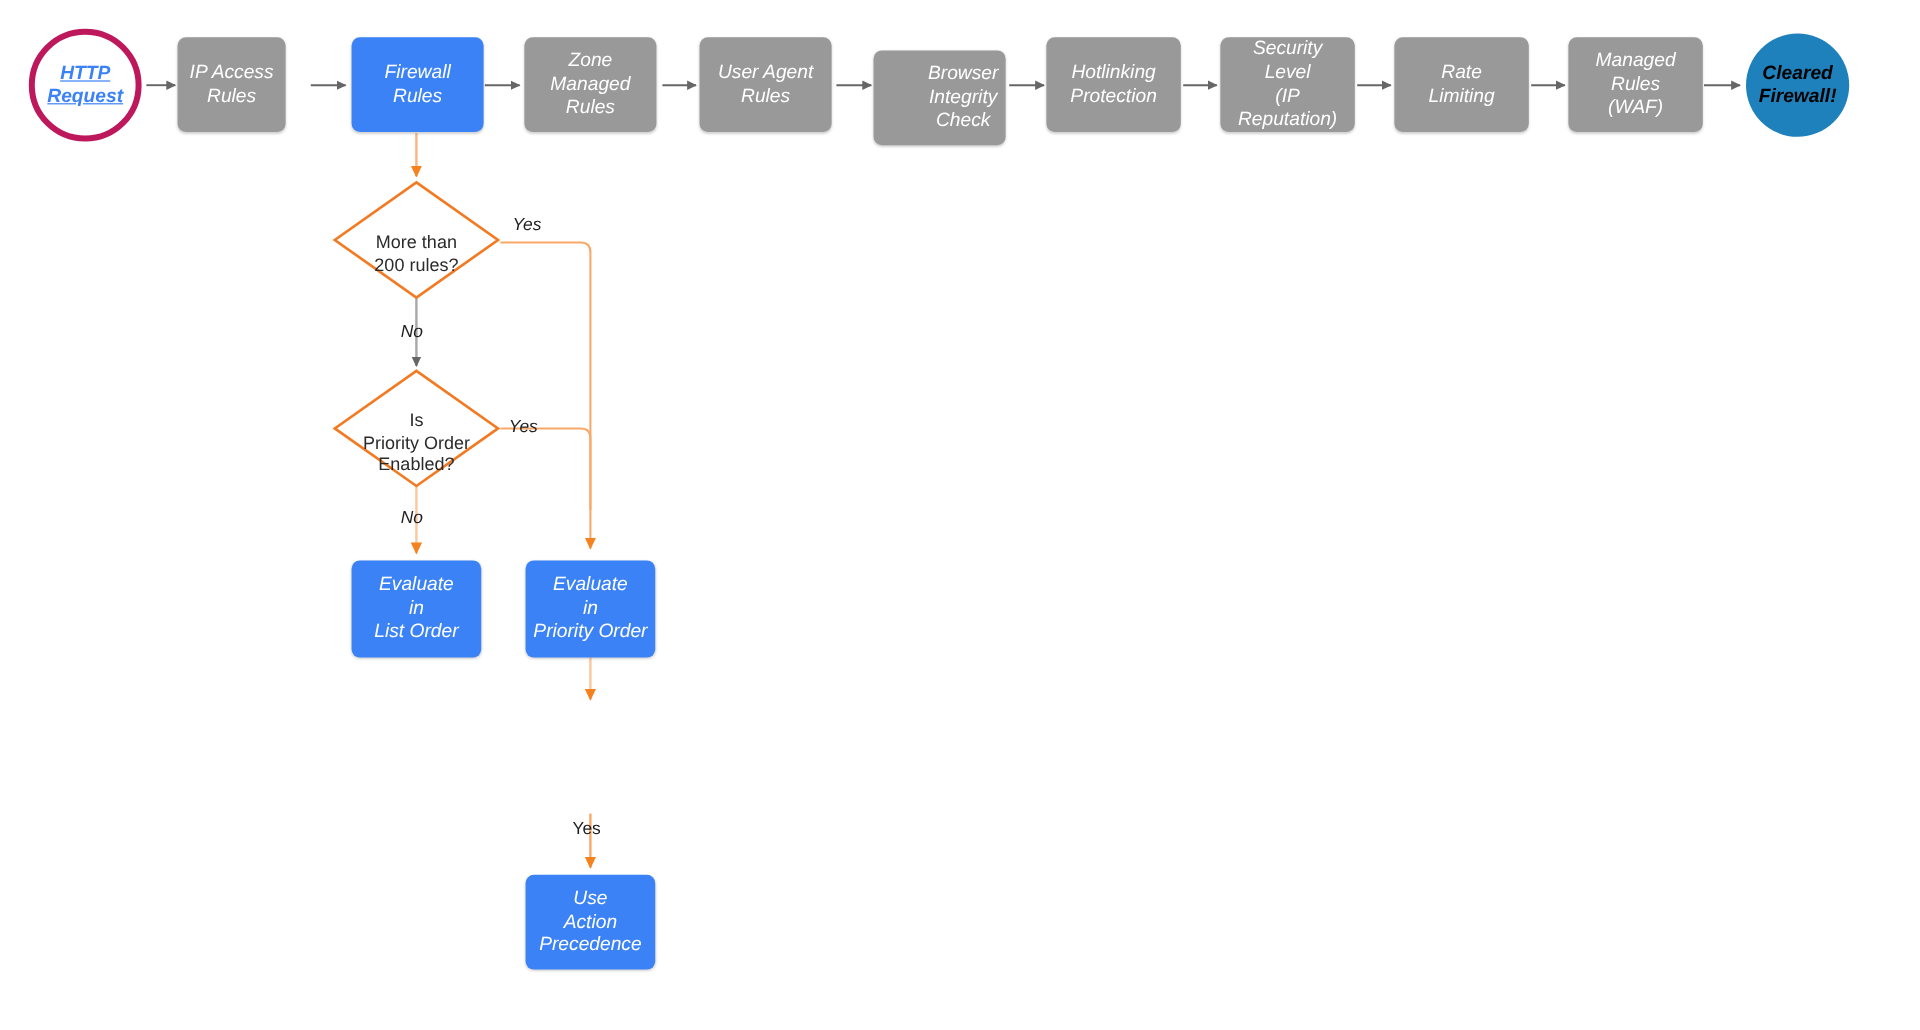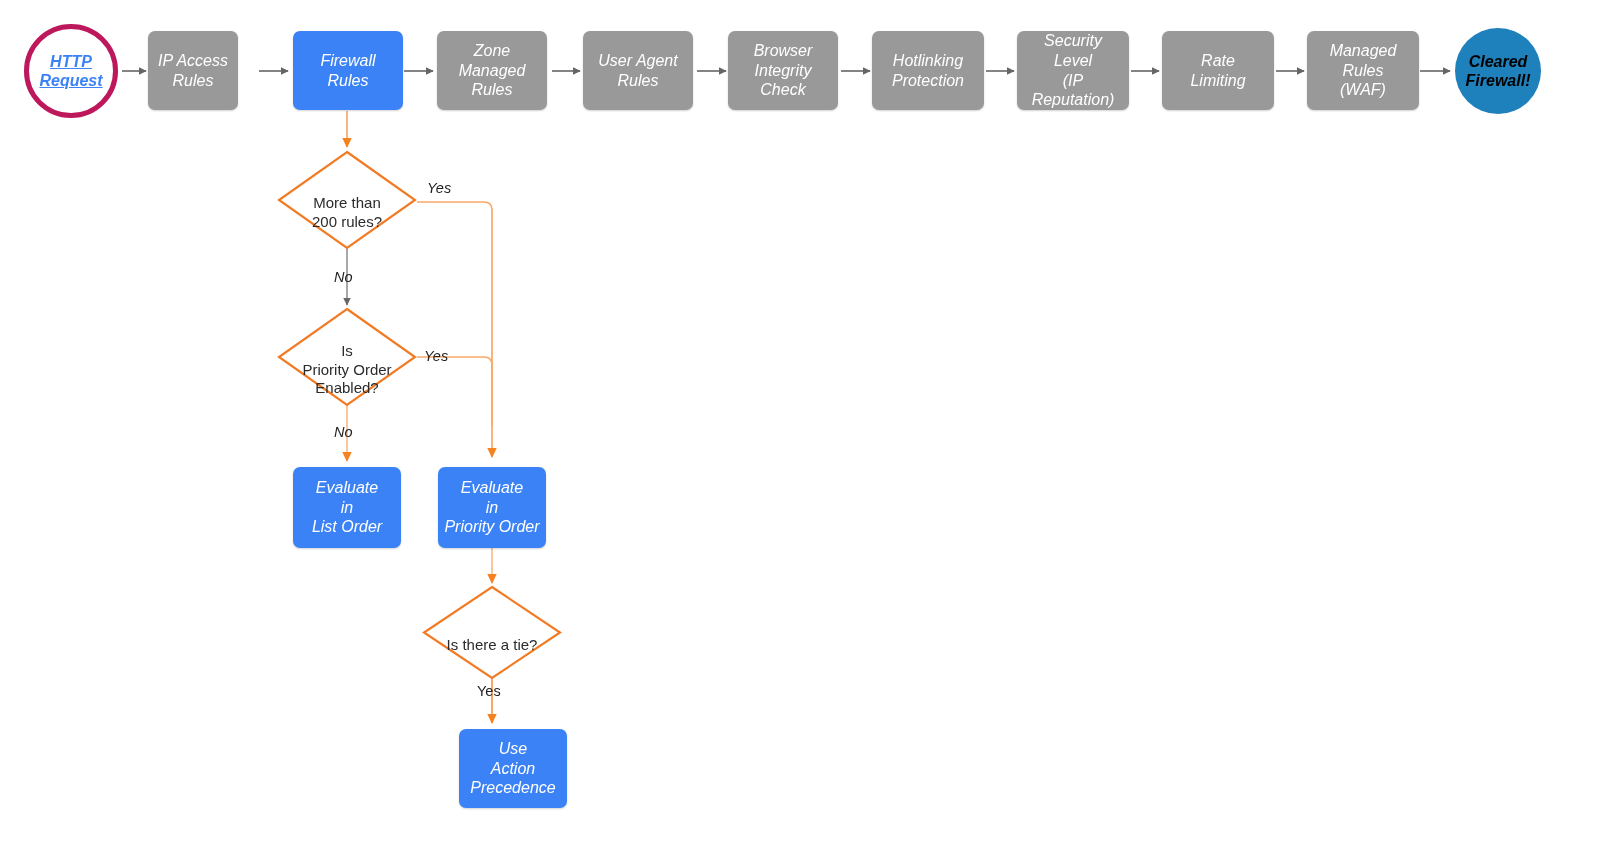--- a/index.html
+++ b/index.html
@@ -182,21 +182,21 @@
     </div>
   </div>
 
   <div class="node proc gray" style="left:583px; top:31px; width:110px; height:79px;">
     <div>
       <span class="nl">User Agent</span>
       <span class="nl">Rules</span>
     </div>
   </div>
 
-  <div class="node proc gray" style="left:728px; top:31px; width:110px; height:79px;">
+  <div class="node proc gray" style="left:728px; top:42px; width:110px; height:79px;justify-content:flex-end;">
     <div>
       <span class="nl">Browser</span>
       <span class="nl">Integrity</span>
       <span class="nl">Check</span>
     </div>
   </div>
 
   <div class="node proc gray" style="left:872px; top:31px; width:112px; height:79px;">
     <div>
       <span class="nl">Hotlinking</span>
@@ -244,26 +244,20 @@
 
   <div class="diamond" style="left:277px; top:307px; width:140px; height:100px;">
     <svg class="dshape" viewBox="0 0 140 100" xmlns="http://www.w3.org/2000/svg">
       <polygon points="70,2 138,50 70,98 2,50" fill="#ffffff" stroke="#f27a23" stroke-width="2.2"></polygon>
     </svg>
     <div class="dtext">Is
 Priority Order
 Enabled?</div>
   </div>
 
-  <div class="diamond" style="left:422px; top:585px; width:140px; height:95px;">
-    <svg class="dshape" viewBox="0 0 140 95" xmlns="http://www.w3.org/2000/svg">
-      <polygon points="70,2 138,47.5 70,93 2,47.5" fill="#ffffff" stroke="#f27a23" stroke-width="2.2"></polygon>
-    </svg>
-    <div class="dtext">Is there a tie?</div>
-  </div>
 
   <div class="elabel" style="left:427px; top:180px;">Yes</div>
 
   <div class="elabel" style="left:334px; top:269px;">No</div>
 
   <div class="elabel" style="left:424px; top:348px;">Yes</div>
 
   <div class="elabel" style="left:334px; top:424px;">No</div>
 
   <div class="elabel plain" style="left:477px; top:683px;">Yes</div>
@@ -277,21 +271,21 @@
   </div>
 
   <div class="node proc orange" style="left:438px; top:467px; width:108px; height:81px;">
     <div>
       <span class="nl">Evaluate</span>
       <span class="nl">in</span>
       <span class="nl">Priority Order</span>
     </div>
   </div>
 
-  <div class="node proc orange" style="left:459px; top:729px; width:108px; height:79px;">
+  <div class="node proc orange" style="left:438px; top:729px; width:108px; height:79px;">
     <div>
       <span class="nl">Use</span>
       <span class="nl">Action</span>
       <span class="nl">Precedence</span>
     </div>
   </div>
 
 </div>
 
 </body></html>

